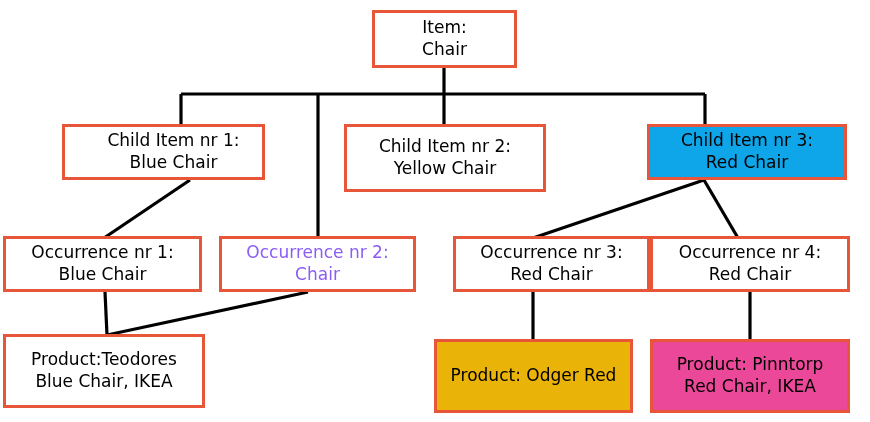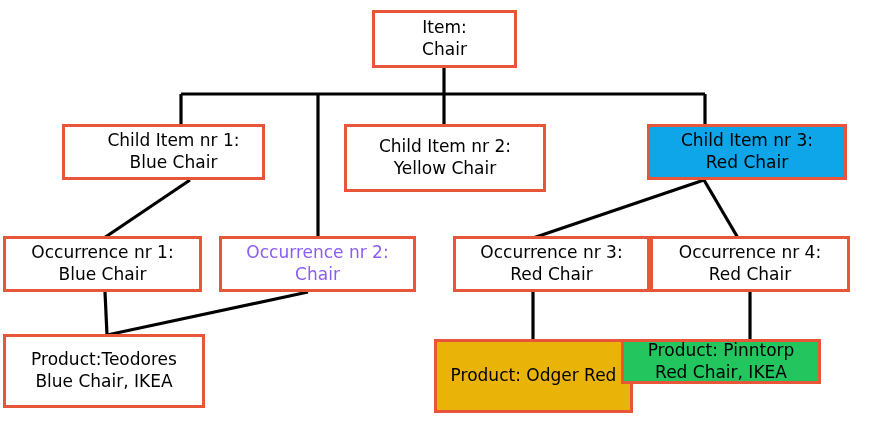--- a/index.html
+++ b/index.html
@@ -97,17 +97,17 @@
       <span class="line1">Occurrence nr 4:</span>
       <span class="line2">Red Chair</span>
     </div>
     <div class="node" style="left: 3px; top: 334px; width: 202px; height: 74px; border-color: rgb(232, 86, 58); background: rgb(255, 255, 255); color: rgb(0, 0, 0);">
       <span class="line1">Product:Teodores</span>
       <span class="line2">Blue Chair, IKEA</span>
     </div>
     <div class="node" style="left: 434px; top: 339px; width: 199px; height: 74px; border-color: rgb(232, 86, 58); background: #eab308; color: rgb(0, 0, 0);">
       <span class="line1">Product: Odger Red</span>
     </div>
-    <div class="node" style="left: 621px; top: 339px; width: 200px; height: 45px; border-color: rgb(232, 86, 58); background: #22c55e; color: rgb(0, 0, 0);">
+    <div class="node" style="left: 650px; top: 339px; width: 200px; height: 74px; border-color: rgb(232, 86, 58); background: #ec4899; color: rgb(0, 0, 0);">
       <span class="line1">Product: Pinntorp</span>
       <span class="line2">Red Chair, IKEA</span>
     </div>
   </div>
 
 </body></html>

